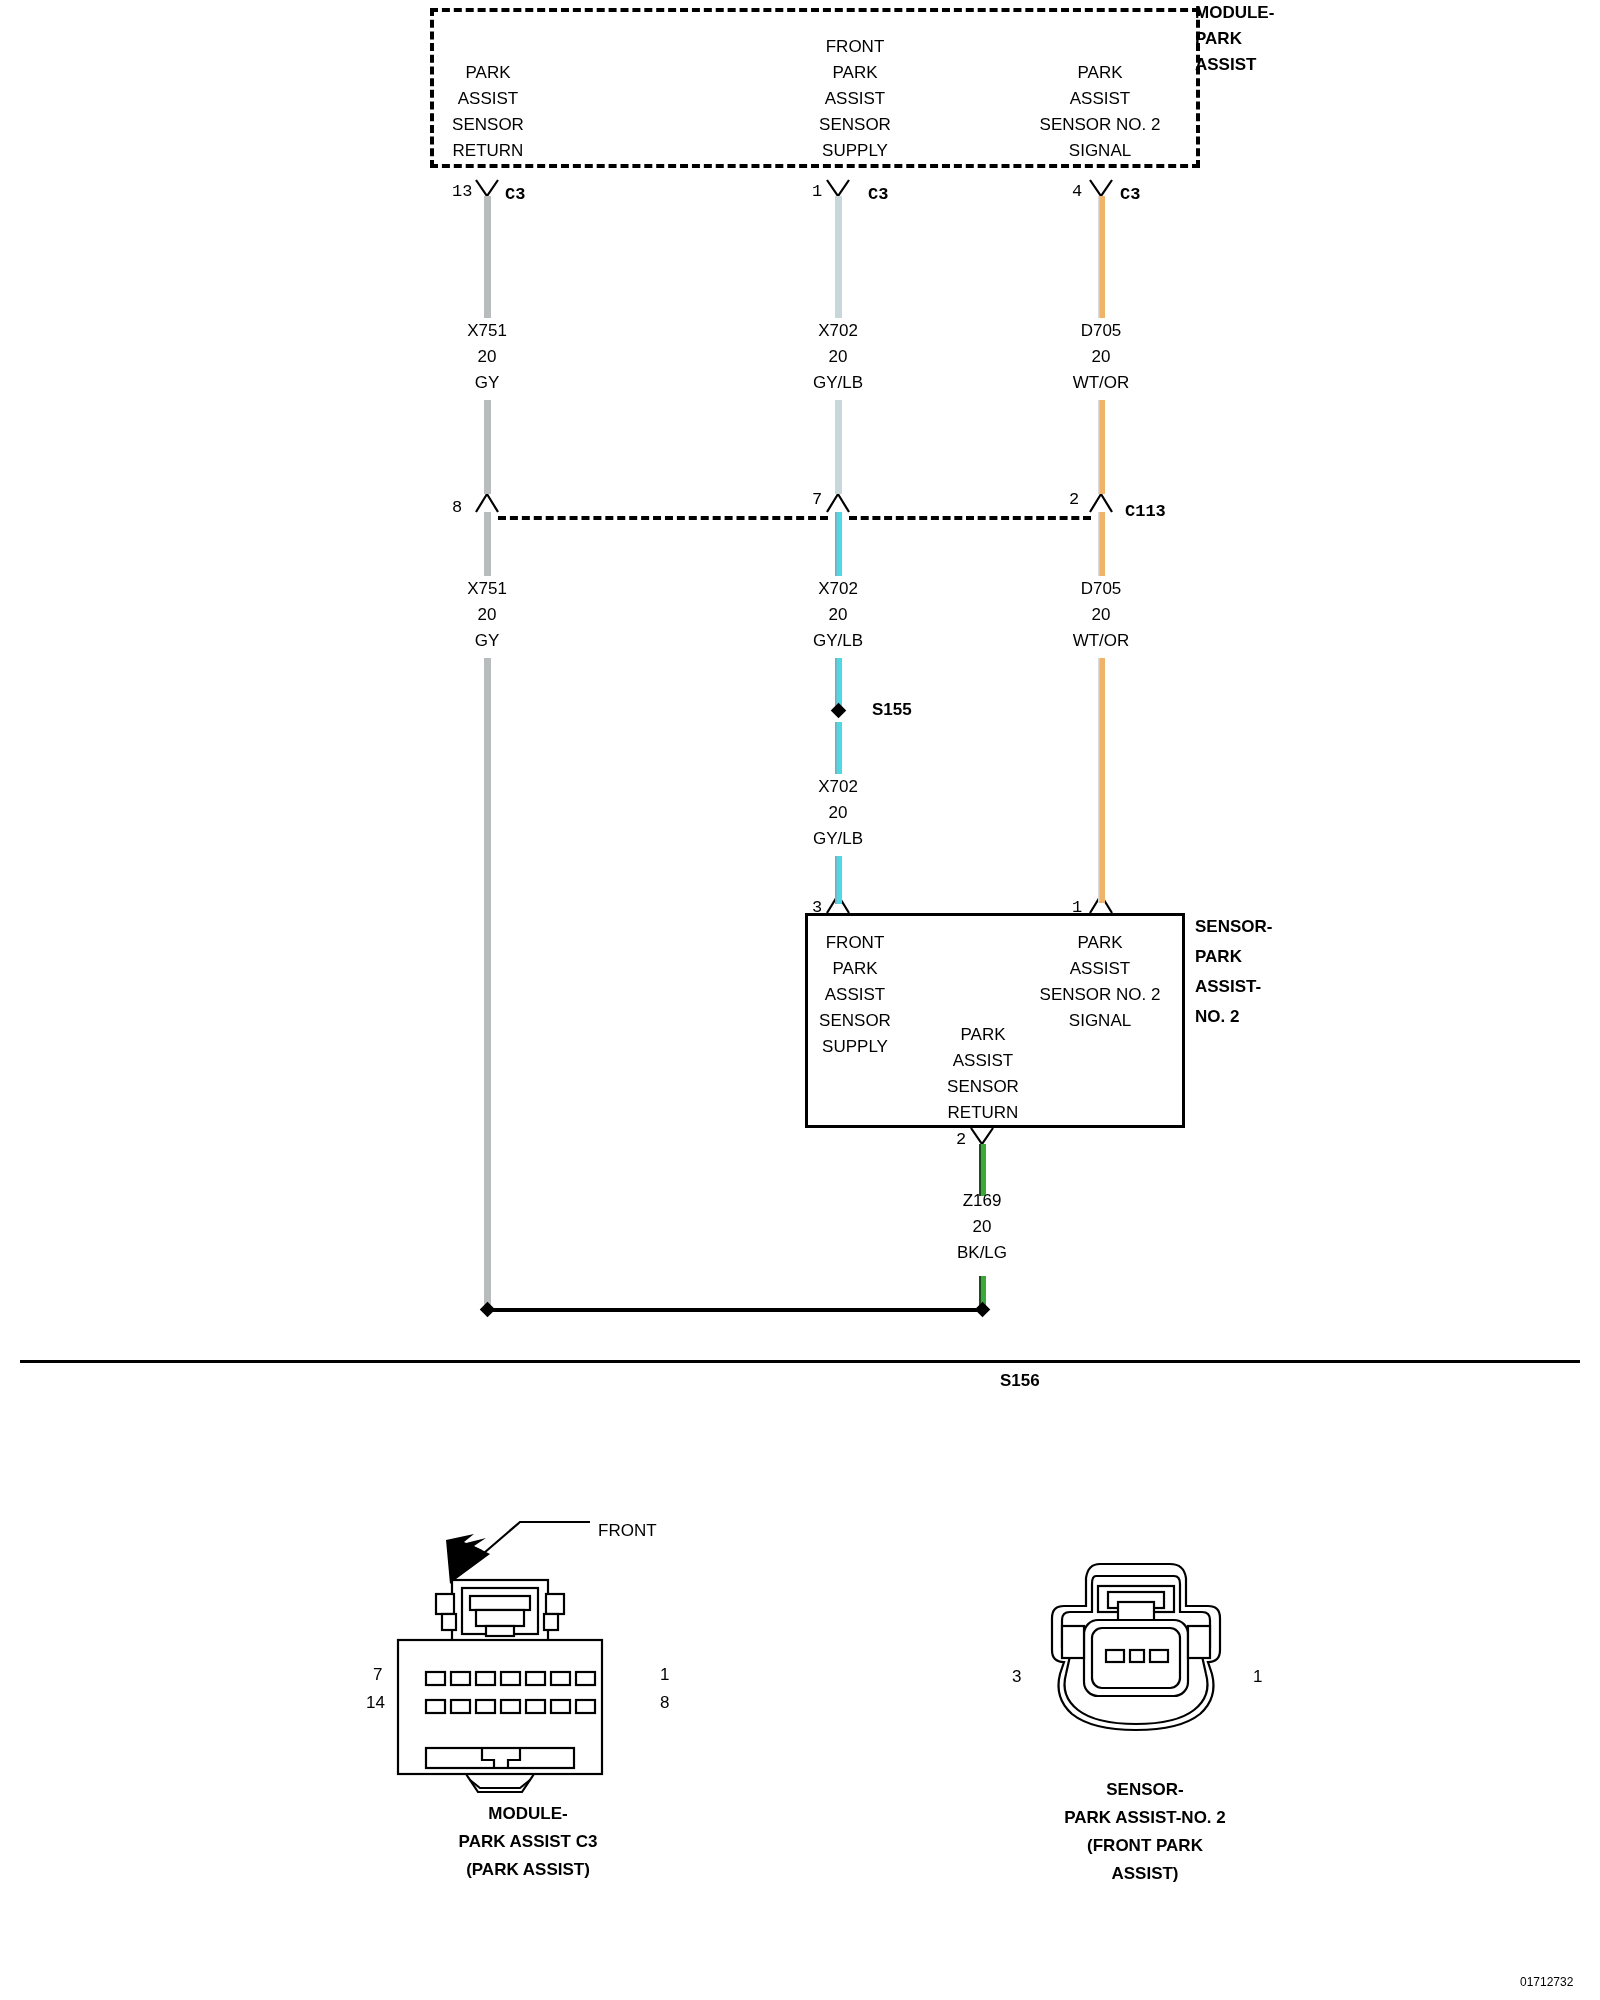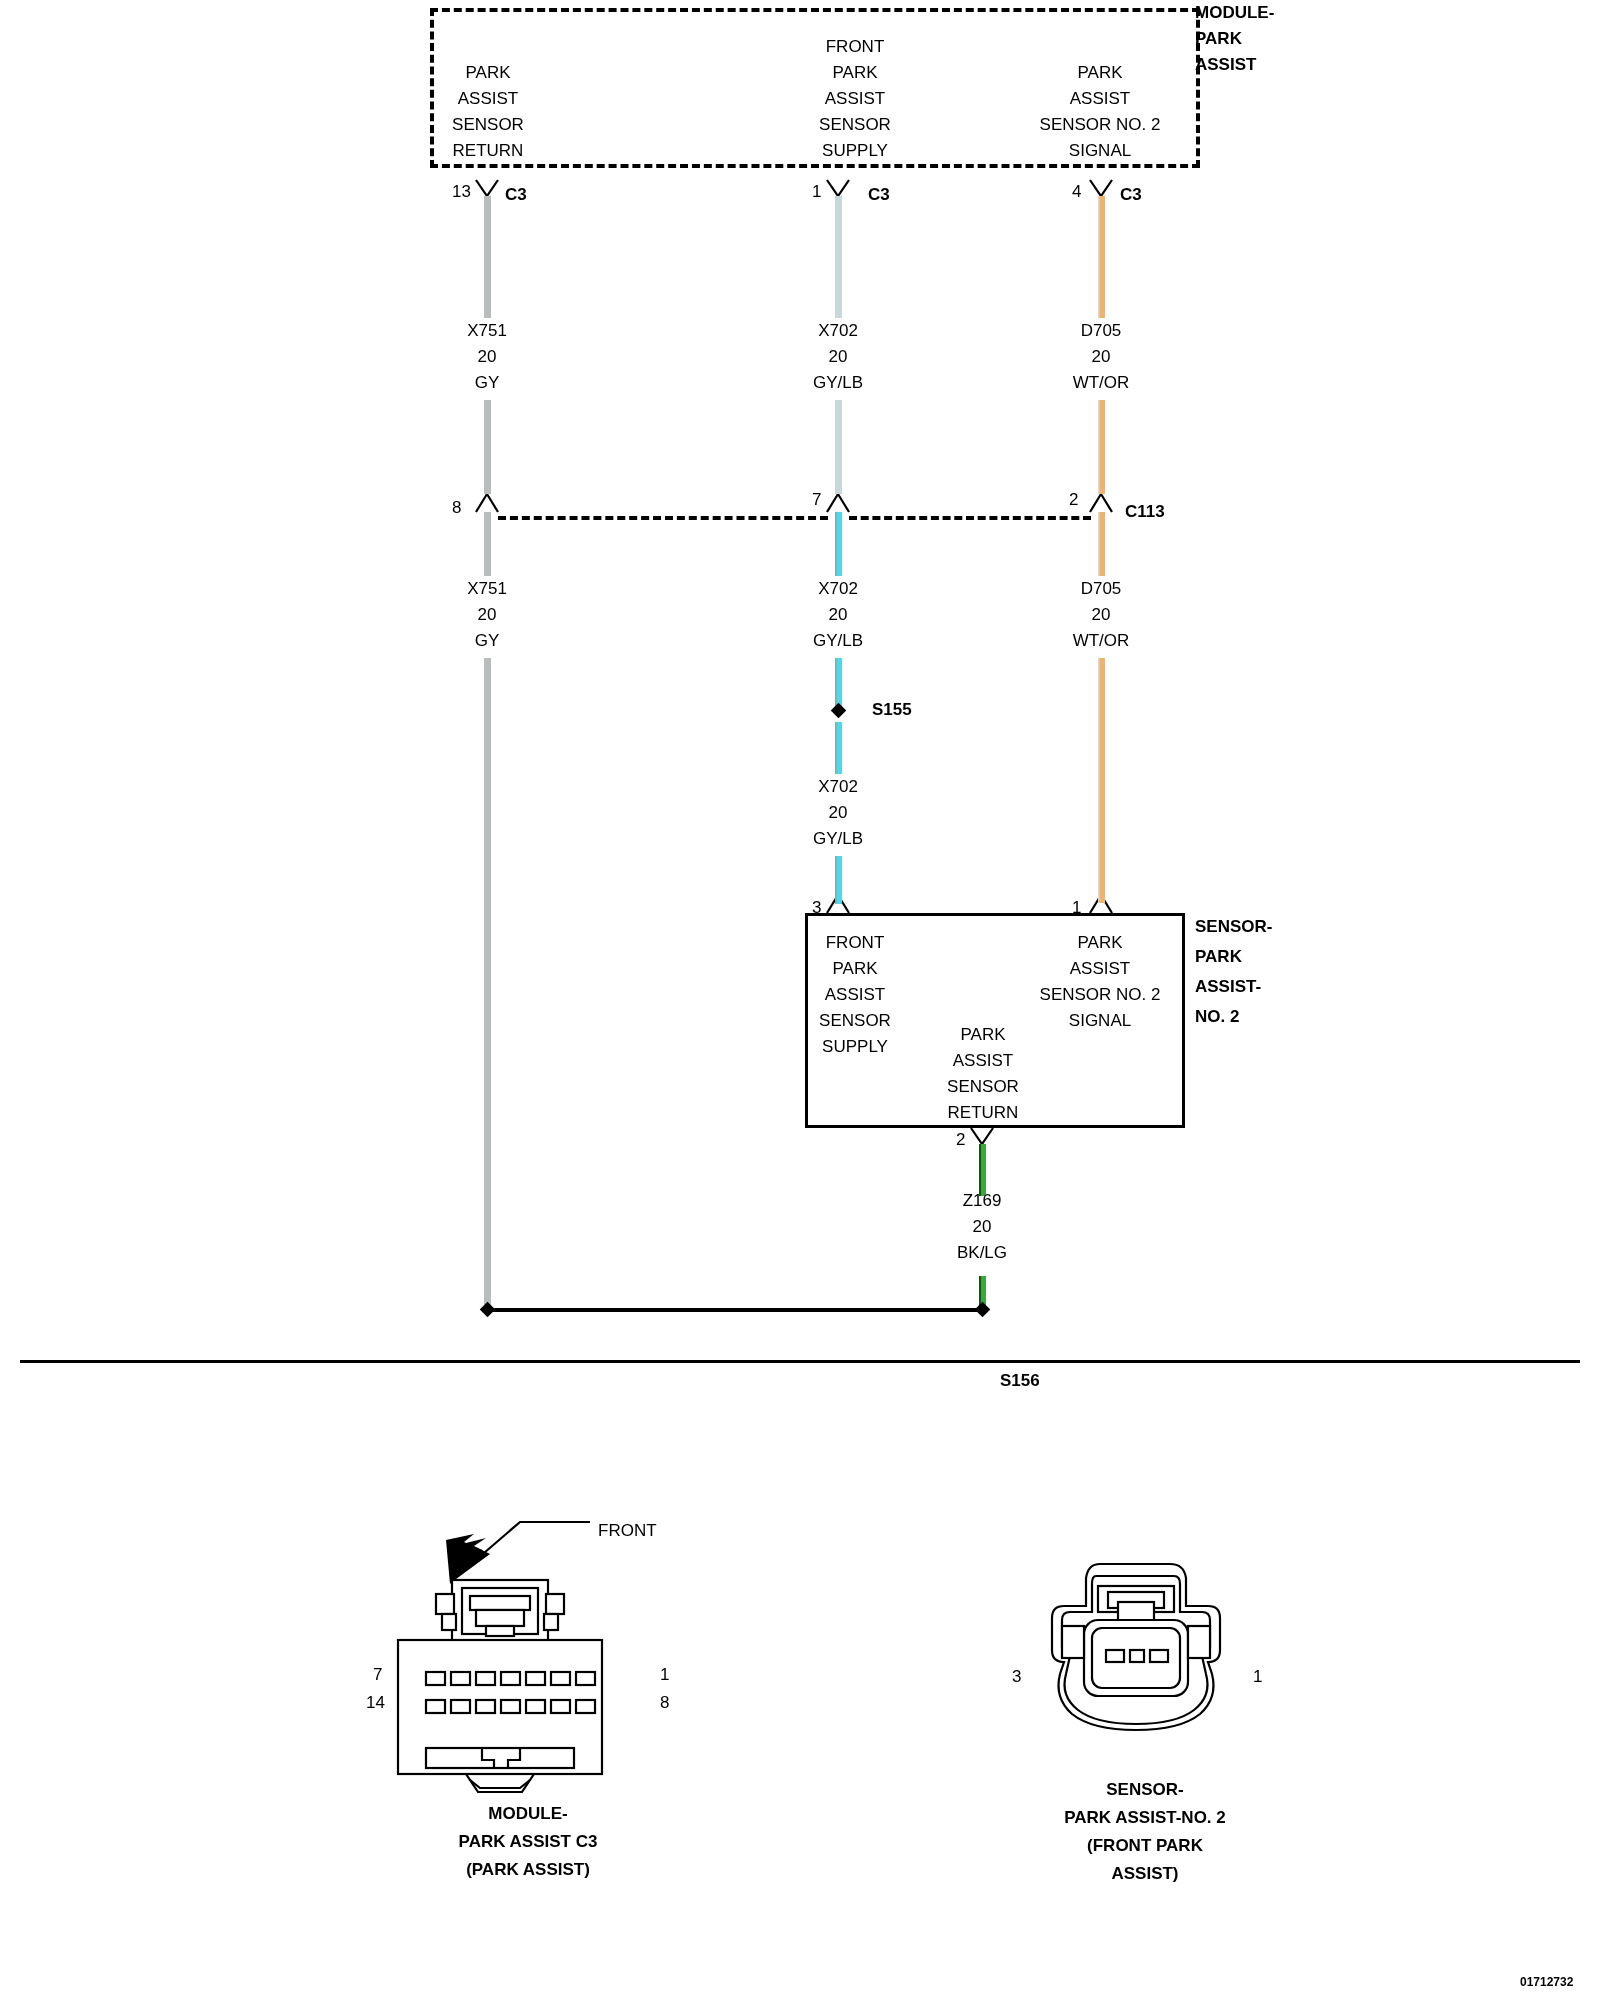--- a/index.html
+++ b/index.html
@@ -2,21 +2,21 @@
 <html><head>
 <meta charset="utf-8">
 <style>
   html,body{margin:0;padding:0;background:#ffffff;}
   body{width:1600px;height:2000px;position:relative;
        font-family:"Liberation Sans",sans-serif;color:#000;}
   .abs{position:absolute;}
   .txt{font-size:17px;line-height:26px;white-space:nowrap;}
   .txt.ctr{text-align:center;transform:translateX(-50%);}
   .bold{font-weight:bold;}
-  .pin{font-size:17px;}
+  .pin{font-size:17px;font-family:Liberation Mono, monospace;}
 
   
   #module-box{left:430px;top:8px;width:770px;height:160px;
      border:4px dashed #000;box-sizing:border-box;}
   
   #sensor-box{left:805px;top:913px;width:380px;height:215px;
      border:3px solid #000;box-sizing:border-box;}
 
   
   .wire{position:absolute;width:7px;}
@@ -34,21 +34,21 @@
 
   .divider{position:absolute;left:20px;top:1360px;width:1560px;height:3px;background:#000;}
 
   svg{position:absolute;overflow:visible;}
   .stk{fill:none;stroke:#000;stroke-width:2.2;}
   .fil{fill:#000;stroke:none;}
   .wht{fill:#fff;stroke:#000;stroke-width:2.2;}
 
   .cap{font-size:17px;font-weight:bold;text-align:center;line-height:28px;
        transform:translateX(-50%);}
-  #footer-id{left:1520px;top:1975px;font-size:12px;font-weight:bold;}
+  #footer-id{left:1520px;top:1975px;font-size:12px;font-weight:normal;}
 </style>
 </head>
 <body>
 
 <div class="abs" id="module-box"></div>
 
 <div class="abs txt ctr" style="left:488px;top:60px;">
   <div>PARK</div>
   <div>ASSIST</div>
   <div>SENSOR</div>

